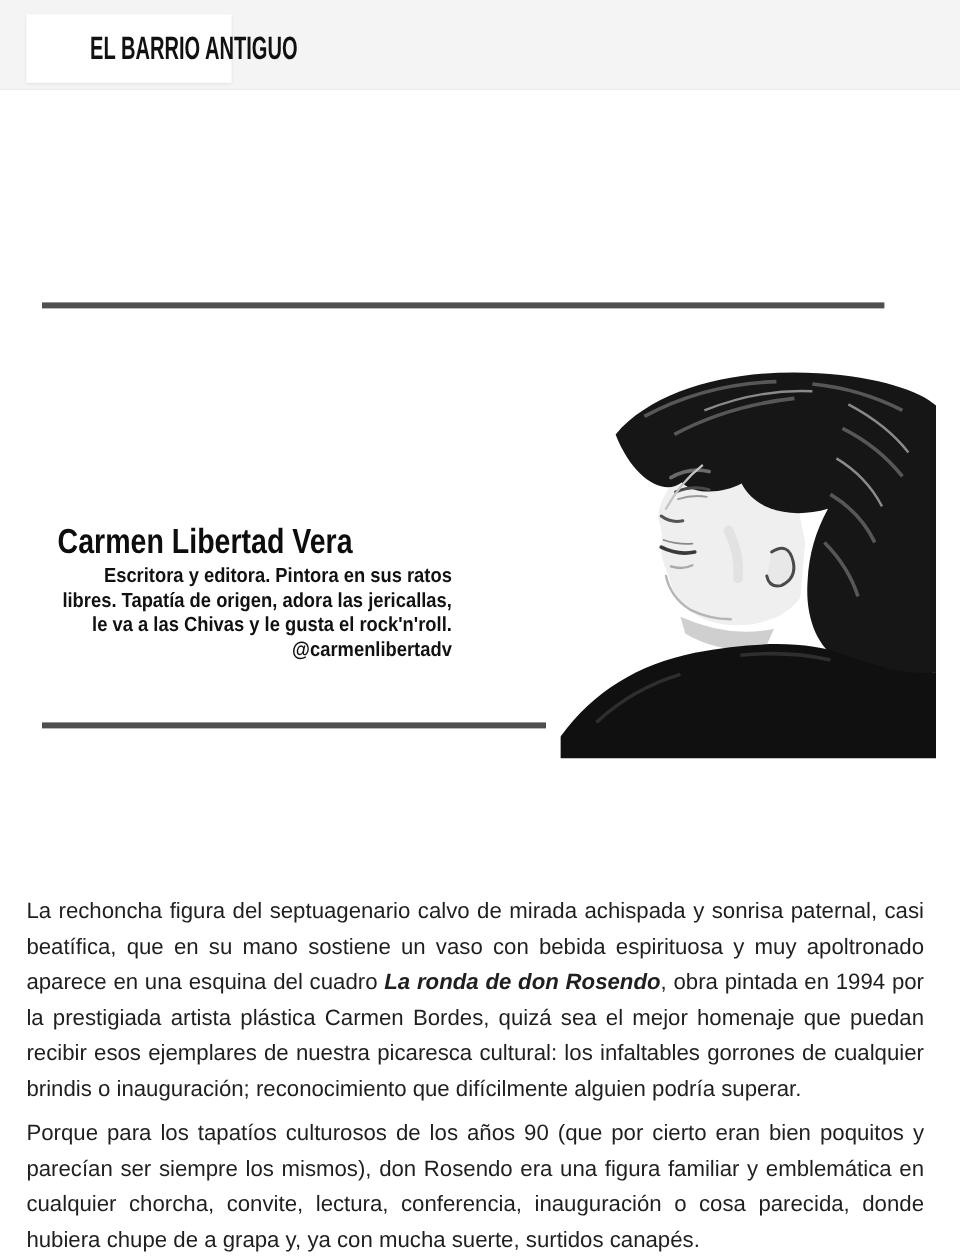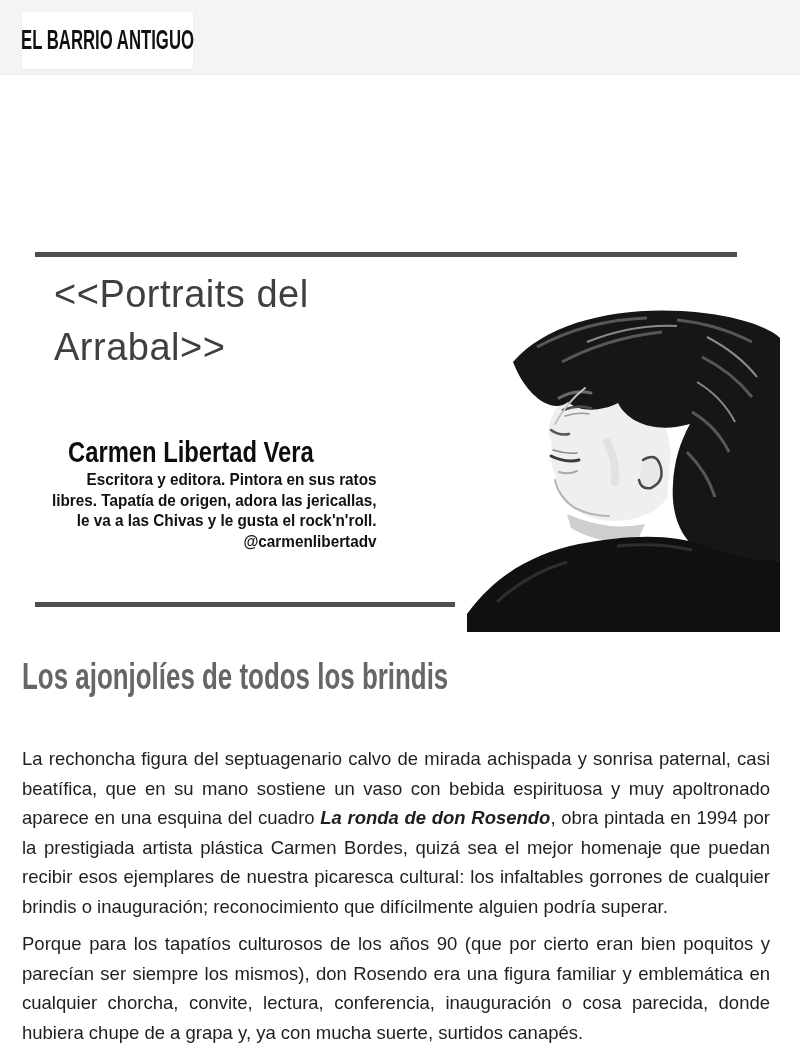--- a/index.html
+++ b/index.html
@@ -9,39 +9,39 @@
     background:#ffffff; overflow:hidden;
     font-family:"Liberation Sans", sans-serif;
   }
   
   .topbar {
     position:absolute; left:0; top:0; width:800px; height:75px;
     background:#f4f4f4; border-bottom:1px solid #ececec;
   }
   .logo-box {
     position:absolute; left:22px; top:12px; width:171px; height:57px;
-    background:#ffffff; display:flex; align-items:center; justify-content:center;
+    background:#ffffff; display:flex; align-items:center; justify-content:flex-start;
     box-shadow:0 1px 2px rgba(0,0,0,0.07);
   }
   .logo-text {
     display:inline-block; transform:scaleX(0.62); transform-origin:center center;
     font-weight:700; font-size:27px; letter-spacing:0px; color:#111111;
     white-space:nowrap;
   }
   
   .featured { position:absolute; left:0; top:230px; width:800px; height:410px; background:#ffffff; }
   .rule { position:absolute; background:#4f4f4f; height:5px; }
   .rule-top { left:35px; top:22px; width:702px; }
   .rule-bottom { left:35px; top:372px; width:420px; }
   .quote {
     position:absolute; left:54px; top:38px;
     font-size:38px; line-height:53px; font-weight:400; color:#3f3f3f;
     letter-spacing:0.5px; white-space:nowrap;
   }
-  .author-name-wrap { position:absolute; left:68px; top:206px; white-space:nowrap; }
+  .author-name-wrap { position:absolute; left:48px; top:206px; white-space:nowrap; }
   .author-name {
     display:inline-block; transform:scaleX(0.82); transform-origin:left center;
     font-size:29px; font-weight:700; color:#0d0d0d; letter-spacing:0px;
   }
   .author-bio-wrap { position:absolute; left:52px; top:240px; white-space:nowrap;text-align:right; }
   .author-bio {
     display:inline-block; transform:scaleX(0.9); transform-origin:left top;
     font-size:17px; line-height:20.5px; font-weight:700; color:#111111;
   }
   .photo { position:absolute; left:467px; top:72px; width:313px; height:330px; }
@@ -76,21 +76,20 @@
 
   <header class="topbar">
     <a class="logo-box">
       <span class="logo-text">EL BARRIO ANTIGUO</span>
     </a>
   </header>
 
   <section class="featured">
     <div class="rule rule-top"></div>
 
-    <div class="quote"><span>&lt;&lt;Portraits del</span><br><span>Arrabal&gt;&gt;</span></div>
 
     <div class="author-name-wrap">
       <span class="author-name">Carmen Libertad Vera</span>
     </div>
 
     <div class="author-bio-wrap">
       <span class="author-bio"><span>Escritora y editora. Pintora en sus ratos</span><br><span>libres. Tapatía de origen, adora las jericallas,</span><br><span>le va a las Chivas y le gusta el rock'n'roll.</span><br><span>@carmenlibertadv</span></span>
     </div>
 
     <div class="rule rule-bottom"></div>
@@ -117,23 +116,20 @@
       <path d="M140,140 Q150,160 148,180" stroke="#d8d8d8" stroke-width="8" fill="none" opacity="0.6" stroke-linecap="round"></path>
       <path d="M176,158 Q190,149 194,166 Q197,180 184,186 Q174,188 172,178" stroke="#4a4a4a" stroke-width="2.5" fill="#e8e8e8" stroke-linecap="round"></path>
 
       <path d="M100,212 Q140,230 178,222 L170,240 Q130,242 104,226 Z" fill="#cfcfcf"></path>
 
       <path d="M0,312 C28,274 64,252 112,242 C160,233 205,231 238,244 C268,255 295,261 313,258 L313,330 L0,330 Z" fill="#101010"></path>
       <path d="M30,300 Q60,272 100,260 M150,244 Q190,240 225,248" stroke="#3c3c3c" stroke-width="3" fill="none" opacity="0.7"></path>
     </svg>
   </section>
 
-  <div class="article-title-wrap">
-    <h1 class="article-title">Los ajonjolíes de todos los brindis</h1>
-  </div>
 
 
   <div class="body-copy">
     <p><span>La rechoncha figura del septuagenario calvo de mirada achispada y sonrisa paternal, casi beatífica, que en su mano sostiene un vaso con bebida espirituosa y muy apoltronado aparece en una esquina del cuadro </span><span style="font-weight: 700; font-style: italic;">La ronda de don Rosendo</span><span>, obra pintada en 1994 por la prestigiada artista plástica Carmen Bordes, quizá sea el mejor homenaje que puedan recibir esos ejemplares de nuestra picaresca cultural: los infaltables gorrones de cualquier brindis o inauguración; reconocimiento que difícilmente alguien podría superar.</span></p>
     <p><span>Porque para los tapatíos culturosos de los años 90 (que por cierto eran bien poquitos y parecían ser siempre los mismos), don Rosendo era una figura familiar y emblemática en cualquier chorcha, convite, lectura, conferencia, inauguración o cosa parecida, donde hubiera chupe de a grapa y, ya con mucha suerte, surtidos canapés.</span></p>
   </div>
 
 </div>
 
 </body></html>

